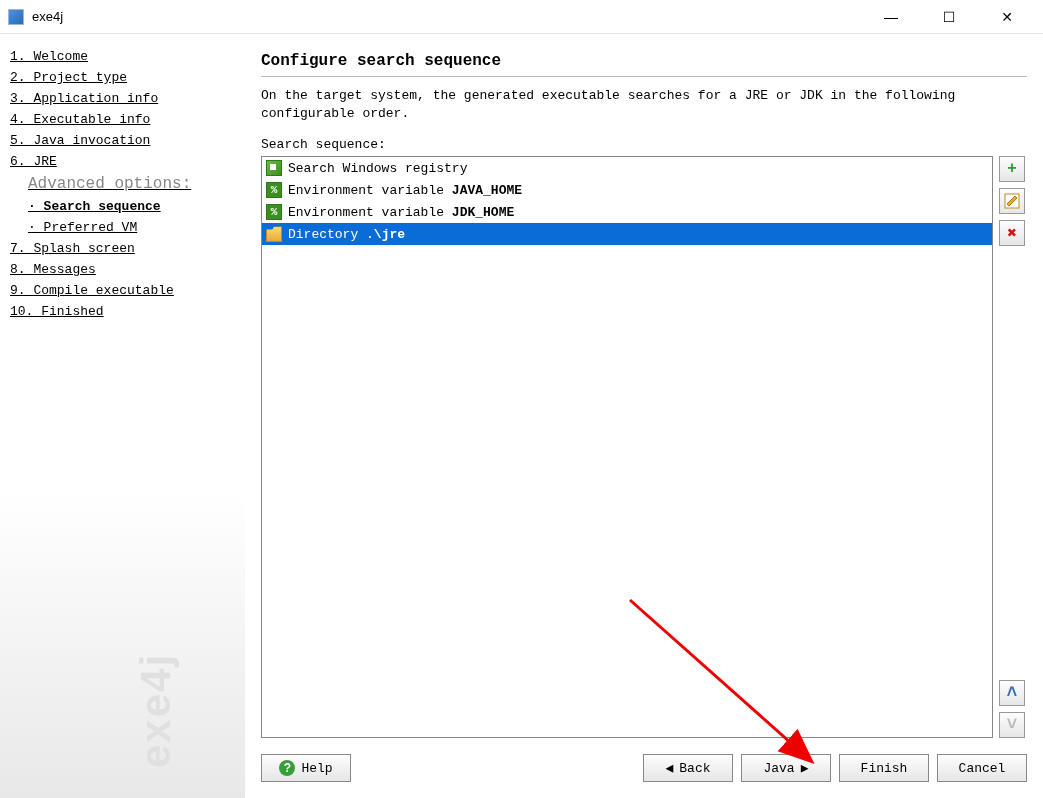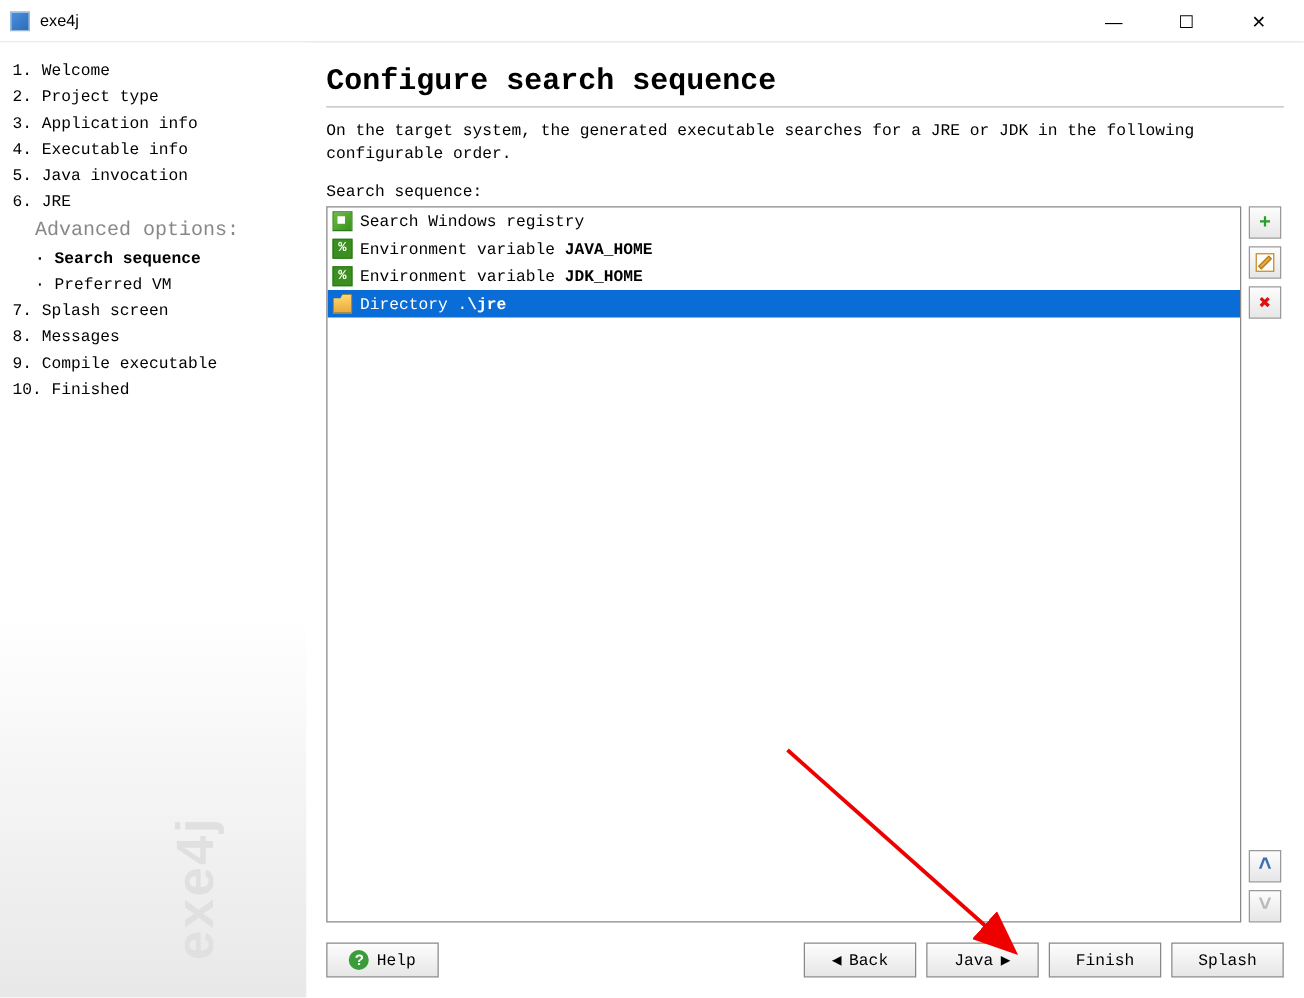--- a/index.html
+++ b/index.html
@@ -28,20 +28,21 @@
 .titlebar-title { flex: 1; font-family: sans-serif; font-size: 13px; }
 .win-controls { display: flex; gap: 18px; font-family: sans-serif; font-size: 14px; padding-right: 8px;}
 .win-btn { width: 40px; text-align: center; cursor: default; }
 .sidebar {
   position: absolute;
   left: 0; top: 34px;
   width: 245px;
   height: 764px;
   padding: 12px 10px;
   background: linear-gradient(to bottom, #fff 0%, #fff 60%, #e8e8e8 100%);
+  text-decoration: underline;
 }
 .nav-item { padding: 3px 0; cursor: default; white-space: nowrap; }
 .nav-item.sub { padding-left: 18px; }
 .nav-item.bold { font-weight: bold; }
 .nav-adv-label { color: #888; padding: 3px 0 3px 18px; font-size: 16px; }
 .watermark {
   position: absolute;
   bottom: 30px;
   left: 180px;
   font-family: sans-serif;
@@ -55,21 +56,21 @@
 .main {
   position: absolute;
   left: 245px; top: 34px;
   width: 798px;
   height: 764px;
   padding: 18px 16px 12px 16px;
   display: flex;
   flex-direction: column;
 }
 .main-title {
-  font-size: 24px;
+  font-size: 16px;
   font-weight: bold;
   padding-bottom: 6px;
   border-bottom: 1px solid #bbb;
   margin-bottom: 10px;
 }
 .main-desc { margin-bottom: 14px; line-height: 1.4; }
 .seq-label { margin-bottom: 4px; }
 .seq-area {
   display: flex;
   gap: 6px;
@@ -228,21 +229,21 @@
       <span>Back</span>
     </button>
     <button class="btn">
       <span>Java</span>
       <span>▶</span>
     </button>
     <button class="btn">
       <span>Finish</span>
     </button>
     <button class="btn">
-      <span>Splash</span>
+      <span>Cancel</span>
     </button>
   </div>
 </div>
 
 <svg class="arrow-annotation" style="left:620px;top:590px;" width="220" height="190">
   <defs>
       <marker id="ah" markerWidth="12" markerHeight="12" refX="10" refY="5" orient="auto">
     <path d="M0,0 L12,5 L0,10 Z" fill="#e00"></path>
       </marker>
     </defs>

